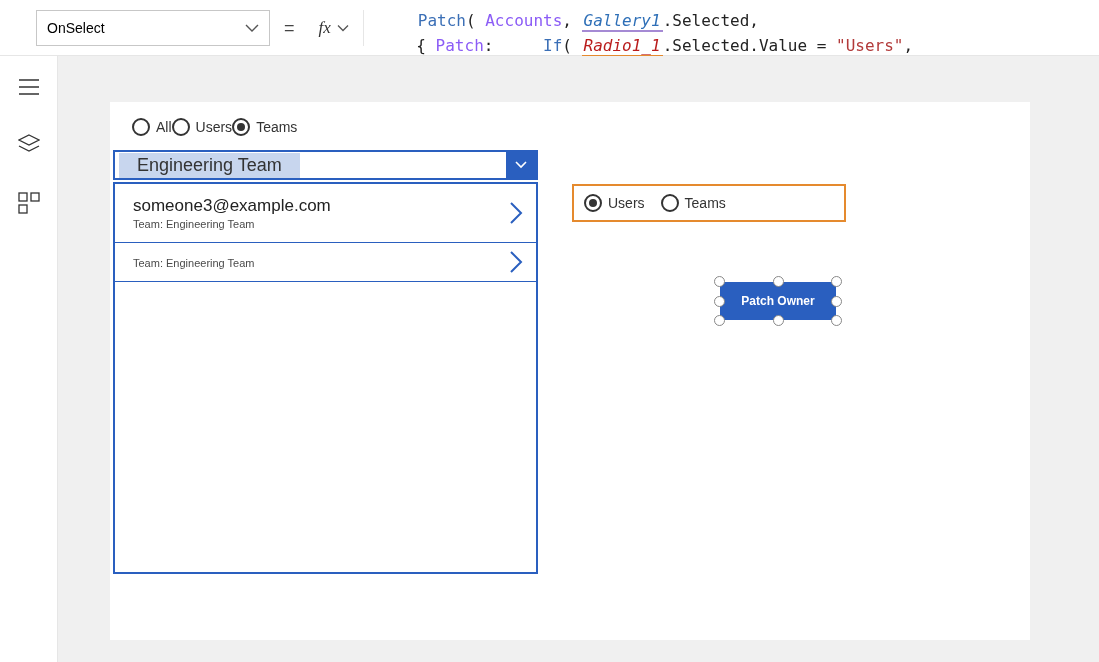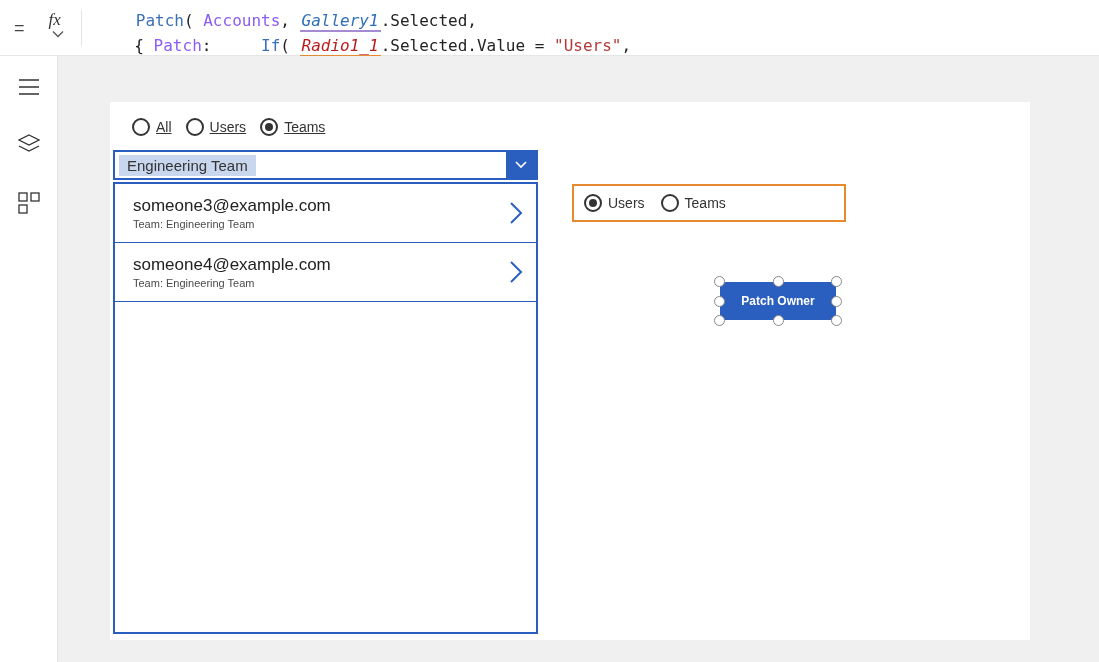--- a/index.html
+++ b/index.html
@@ -41,21 +41,20 @@
     font-size: 18px;
     color: #444;
   }
   .fx-box {
     display: flex;
     align-items: center;
     margin-top: 10px;
     height: 36px;
     padding: 0 14px 0 10px;
     border-right: 1px solid #e6e6e6;
-    flex-direction: column;
   }
   .fx-text {
     font-style: italic;
     font-family: "Times New Roman", serif;
     font-size: 17px;
     color: #333;
     margin-right: 6px;
   }
 
   
@@ -131,28 +130,26 @@
     height: 538px;
     background: #fff;
   }
 
   
   .radio-row {
     position: absolute;
     top: 16px;
     left: 18px;
     display: flex;
-    gap: 14px;
     align-items: center;
     font-size: 14px;
     color: #333;
     background:#fff;
     padding:0 4px;
     z-index:5;
-    text-decoration:underline;
   }
   .radio {
     width: 18px; height: 18px;
     border-radius: 50%;
     border: 2px solid #333;
     display: inline-flex;
     align-items: center; justify-content: center;
   }
   .radio.sel::after {
     content: ""; width: 8px; height: 8px; border-radius: 50%; background: #333;
@@ -167,38 +164,38 @@
     width: 425px;
     height: 30px;
     border: 2px solid #2a5fbf;
     display: flex;
     align-items: center;
     background: #fff;
   }
   .left-combo .token {
     margin-left: 4px;
     background: #c8d6ee;
-    padding: 2px 8px;
-    font-size: 15px;
+    padding: 2px 18px;
+    font-size: 18px;
     color: #333;
   }
   .left-combo .chev-btn {
     margin-left: auto;
     width: 30px; height: 100%;
     background: #2a5fbf;
     display: flex; align-items: center; justify-content: center;
   }
 
   
   .gallery {
     position: absolute;
     top: 80px;
     left: 3px;
     width: 425px;
-    height: 452px;
+    height: 392px;
     border: 2px solid #2a5fbf;
     background: #fff;
   }
   .gallery-row {
     border-bottom: 1px solid #2a5fbf;
     padding: 12px 40px 12px 18px;
     position: relative;
   }
   .gallery-row .title { font-size: 17px; color: #222; }
   .gallery-row .sub { font-size: 11px; color: #4a4a4a; margin-top: 2px; }
@@ -278,20 +275,28 @@
   .h-bl{bottom:-6px;left:-6px} .h-bm{bottom:-6px;left:calc(50% - 5px)} .h-br{bottom:-6px;right:-6px}
 
   
   .chev svg, .chev-btn svg, .arrow svg { display:block; }
 
 </style>
 </head>
 <body>
 
 <div class="top-bar">
+  <div class="property-select">
+    <span>OnSelect</span>
+    <span class="chev">
+      <svg width="14" height="10" viewBox="0 0 14 10">
+          <path d="M1 2l6 6 6-6" stroke="#555" stroke-width="1.4" fill="none"></path>
+        </svg>
+    </span>
+  </div>
   <div class="equals">=</div>
   <div class="fx-box">
     <span class="fx-text">fx</span>
     <svg width="12" height="9" viewBox="0 0 12 9">
         <path d="M1 1.5l5 5 5-5" stroke="#555" stroke-width="1.3" fill="none"></path>
       </svg>
   </div>
   <div class="formula-area"><span class="tok-fn">Patch</span>( <span class="tok-id">Accounts</span>, <span class="tok-ref ref-gallery">Gallery1</span><span>.Selected,</span>
 <span>    { </span><span class="tok-id">Patch</span><span>: </span><span class="tok-fn">If</span><span>( </span><span class="tok-ref ref-radio">Radio1_1</span><span>.Selected.Value = </span><span class="tok-str">"Users"</span><span>,</span>
 <span>         </span><span class="tok-ref ref-combo2">ComboBox1_2</span><span>.Selected,</span>
@@ -364,21 +369,20 @@
       <div class="gallery-row">
         <div class="title">someone3@example.com</div>
         <div class="sub">Team: Engineering Team</div>
         <span class="arrow">
           <svg width="16" height="28" viewBox="0 0 16 28">
               <path d="M3 4l10 10L3 24" stroke="#2a5fbf" stroke-width="2" fill="none"></path>
             </svg>
         </span>
       </div>
       <div class="gallery-row">
-        <div class="title">someone4@example.com</div>
         <div class="sub">Team: Engineering Team</div>
         <span class="arrow">
           <svg width="16" height="28" viewBox="0 0 16 28">
               <path d="M3 4l10 10L3 24" stroke="#2a5fbf" stroke-width="2" fill="none"></path>
             </svg>
         </span>
       </div>
     </div>
 
     <div class="right-radio">

